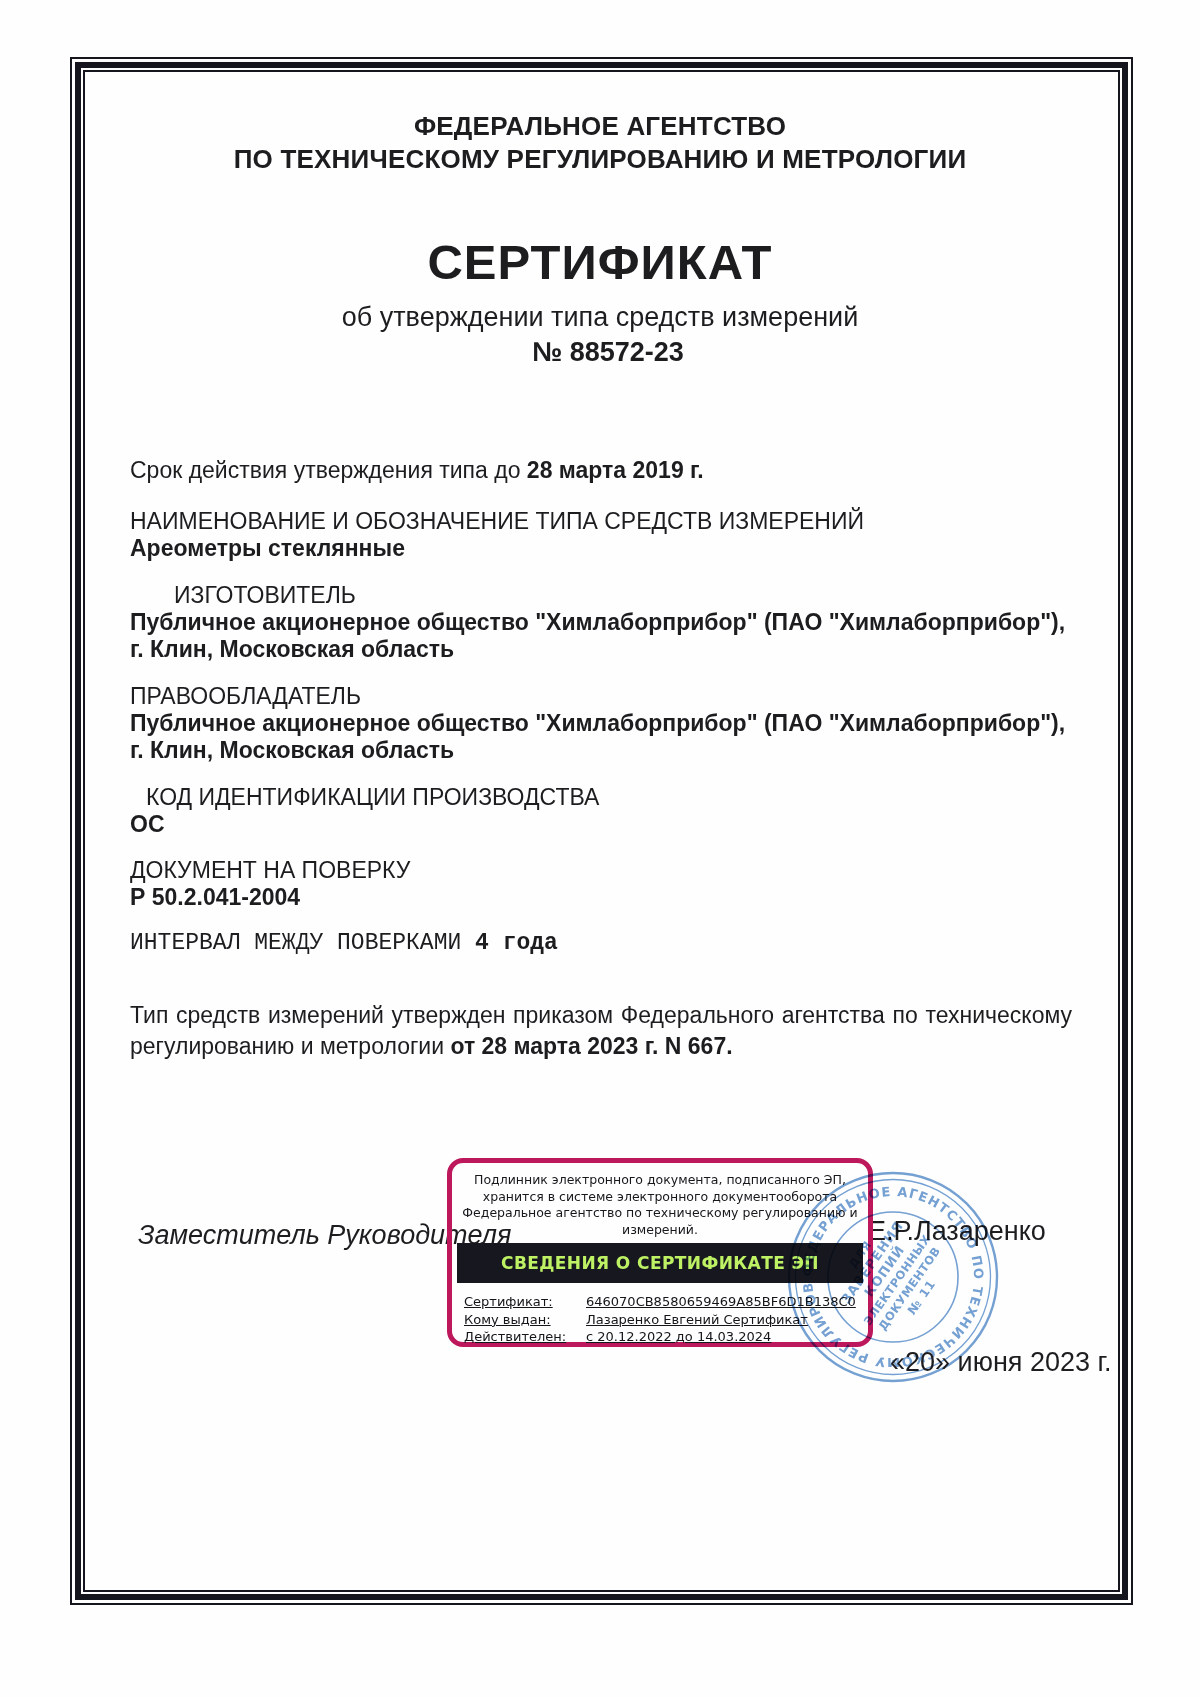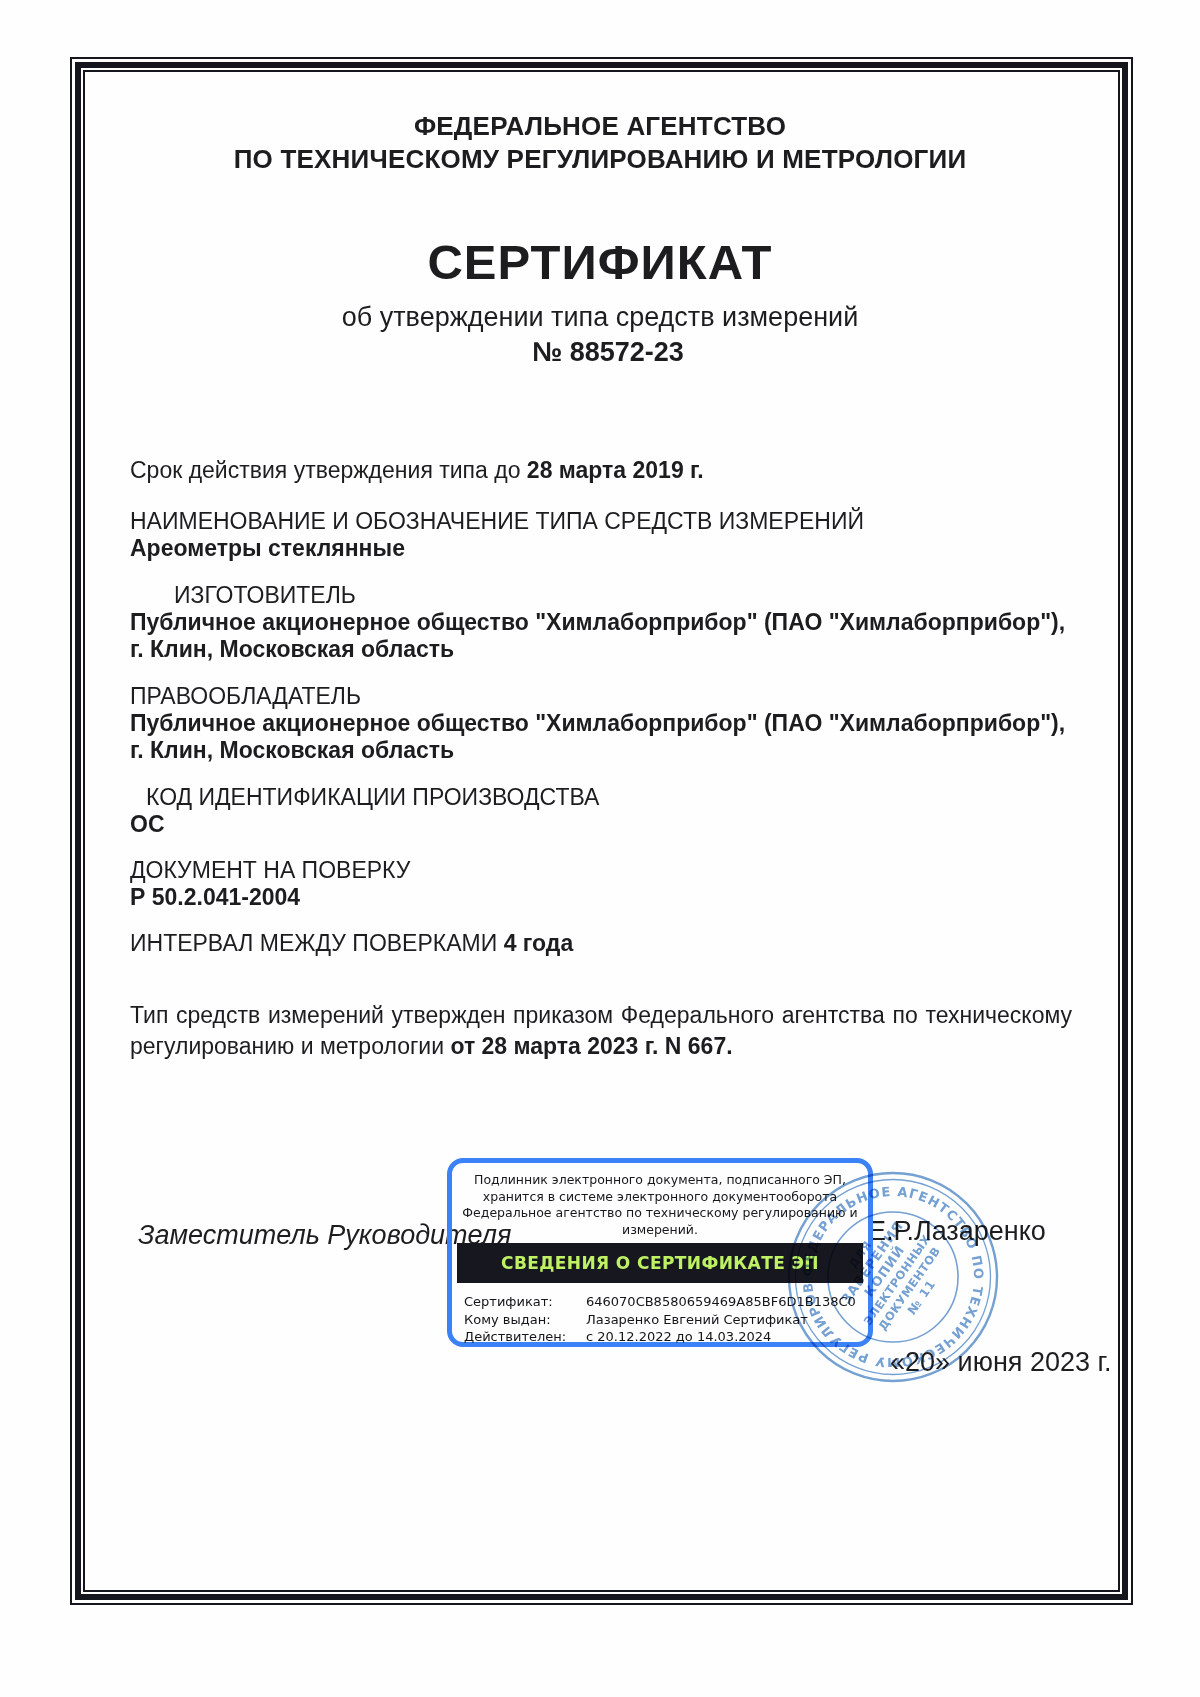--- a/index.html
+++ b/index.html
@@ -28,39 +28,39 @@
   .body-line{left:130px;right:128px;font-size:23px;line-height:27px;}
   .lbl{font-weight:normal;}
   .val{font-weight:bold;}
   .jst{text-align:justify;text-align-last:justify;}
 
   .sig{font-size:27px;}
 
   
   .esign-box{
     left:447px;top:1158px;width:426px;height:189px;
-    border:5px solid #3b82f6;border-radius:16px;
+    border:5px solid #be185d;border-radius:16px;
     box-sizing:border-box;
     background:rgba(255,255,255,.0);
     font-family:"DejaVu Sans",sans-serif;
   }
   .esign-notice{
     margin:9px 6px 0 6px;
     text-align:center;
     font-size:12.5px;line-height:16.5px;
     color:#17171c;
   }
   .esign-bar{
     margin:5px 5px 0 5px;height:40px;
     background:#17171f;color:#bef264;
     display:flex;align-items:center;justify-content:center;
     font-size:17px;font-weight:bold;letter-spacing:.4px;
   }
   .esign-rows{margin:10px 0 0 12px;font-size:13px;line-height:17.5px;color:#141419;}
-  .esign-row{display:flex;}
+  .esign-row{display:flex;text-decoration:underline;}
   .esign-row .k{min-width:122px;font-weight:bold;font-weight:normal;}
   .esign-row .v{white-space:nowrap;}
 
   
   .seal{left:786px;top:1170px;width:214px;height:214px;
         mix-blend-mode:multiply;opacity:.85;}
   .seal text{font-family:"DejaVu Sans",sans-serif;}
 </style>
 </head>
 <body>
@@ -96,21 +96,21 @@
   <div class="abs body-line lbl" style="top:683px;">ПРАВООБЛАДАТЕЛЬ</div>
   <div class="abs body-line val" style="top:710px;">Публичное акционерное общество "Химлаборприбор" (ПАО "Химлаборприбор"),</div>
   <div class="abs body-line val" style="top:737px;">г. Клин, Московская область</div>
 
   <div class="abs body-line lbl" style="top:784px;margin-left:16px;">КОД ИДЕНТИФИКАЦИИ ПРОИЗВОДСТВА</div>
   <div class="abs body-line val" style="top:811px;">ОС</div>
 
   <div class="abs body-line lbl" style="top:857px;">ДОКУМЕНТ НА ПОВЕРКУ</div>
   <div class="abs body-line val" style="top:884px;">Р 50.2.041-2004</div>
 
-  <div class="abs body-line" style="top:930px;">
+  <div class="abs body-line" style="top:930px;font-family:Liberation Mono, monospace;">
     <span class="lbl">ИНТЕРВАЛ МЕЖДУ ПОВЕРКАМИ </span><span class="val">4 года</span>
   </div>
 
   <div class="abs body-line jst" style="top:1002px;">Тип средств измерений утвержден приказом Федерального агентства по техническому</div>
   <div class="abs body-line" style="top:1033px;">
     <span class="lbl">регулированию и метрологии </span><span class="val">от 28 марта 2023 г. N 667.</span>
   </div>
 
   <div class="abs sig" style="left:138px;top:1220px;font-style:italic;">Заместитель Руководителя</div>
   <div class="abs sig" style="left:868px;top:1216px;">Е.Р.Лазаренко</div>

